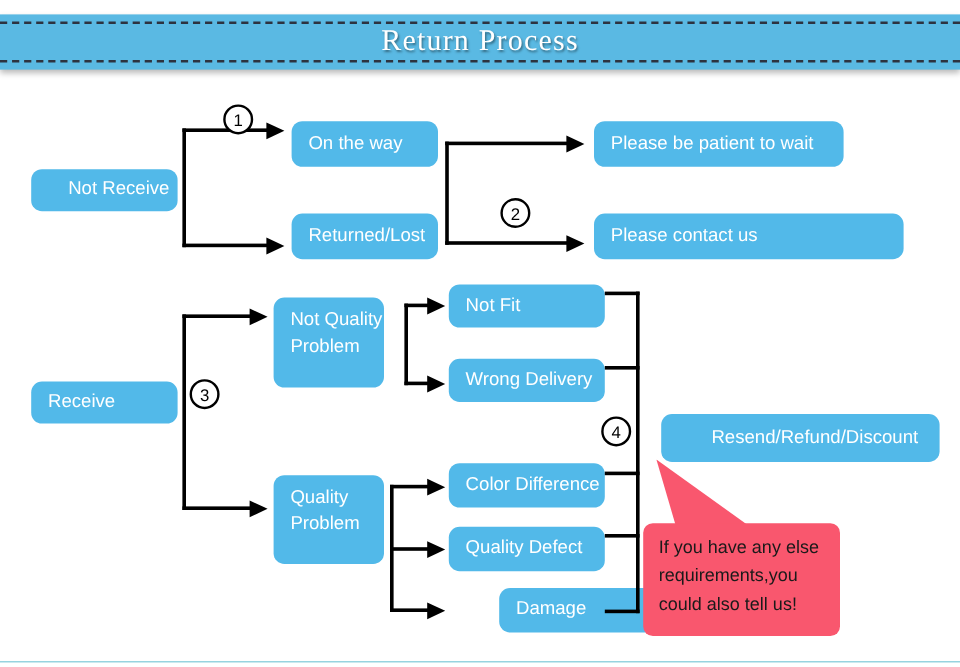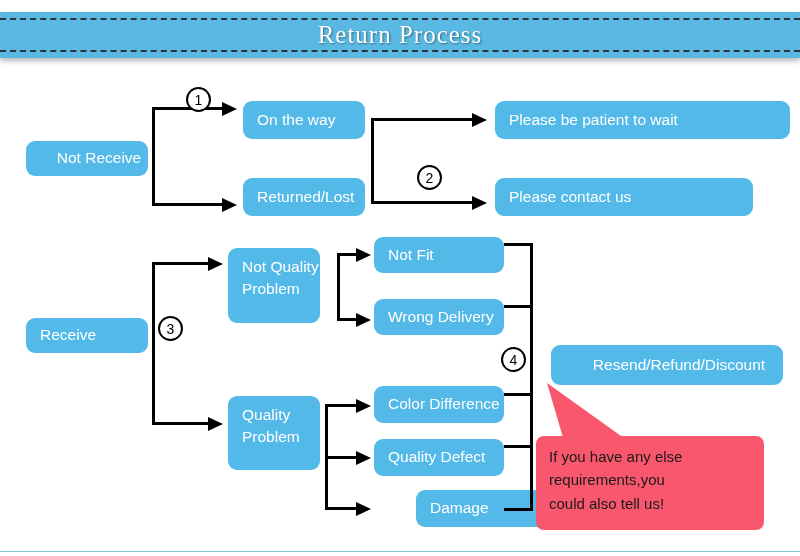--- a/index.html
+++ b/index.html
@@ -108,21 +108,21 @@
     align-items: center;
     justify-content: center;
     box-sizing: border-box;
     z-index: 6;
   }
 
   
   #callout-bubble {
     position: absolute;
     left: 536px; top: 436px;
-    width: 228px; height: 94px;
+    width: 164px; height: 94px;
     background: #f9576e;
     border-radius: 8px;
     color: #1a1a1a;
     font-size: 15px;
     line-height: 1.55;
     padding: 9px 0 0 13px;
     box-sizing: border-box;
     z-index: 3;
   }
   #callout-tail {
@@ -162,21 +162,21 @@
   <div class="vline" style="left:371px; top:118px; height:86px;"></div>
 
   <div class="hline" style="left:371px; top:118px; width:105px;"></div>
   <div class="arrow-head" style="left:472px; top:113px;"></div>
 
   <div class="hline" style="left:371px; top:201px; width:105px;"></div>
   <div class="arrow-head" style="left:472px; top:196px;"></div>
 
   <div class="step-circle" style="left:417px; top:165px;">2</div>
 
-  <div class="node left" style="left:495px; top:101px; width:295px; height:38px;">Please be patient to wait</div>
+  <div class="node left" style="left:495px; top:101px; width:208px; height:38px;">Please be patient to wait</div>
 
   <div class="node left" style="left:495px; top:178px; width:258px; height:38px;">Please contact us</div>
 
   <div class="node left" style="left:26px; top:318px; width:122px; height:35px;">Receive</div>
 
   <div class="vline" style="left:152px; top:262px; height:163px;"></div>
 
   <div class="hline" style="left:152px; top:262px; width:59px;"></div>
   <div class="arrow-head" style="left:208px; top:257px;"></div>
 

